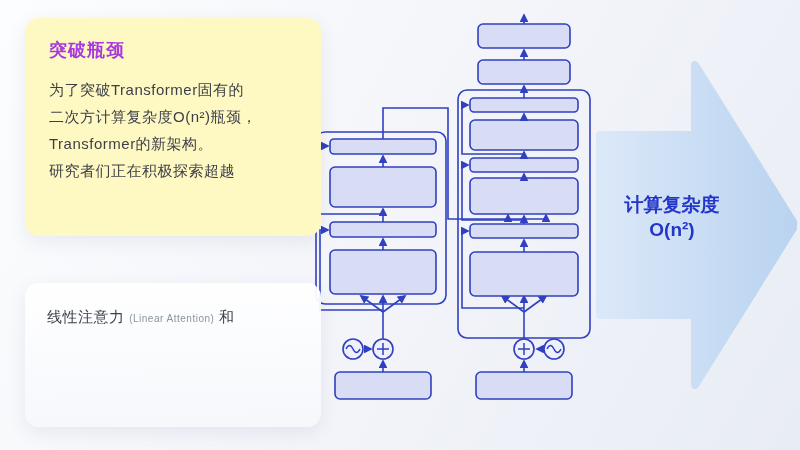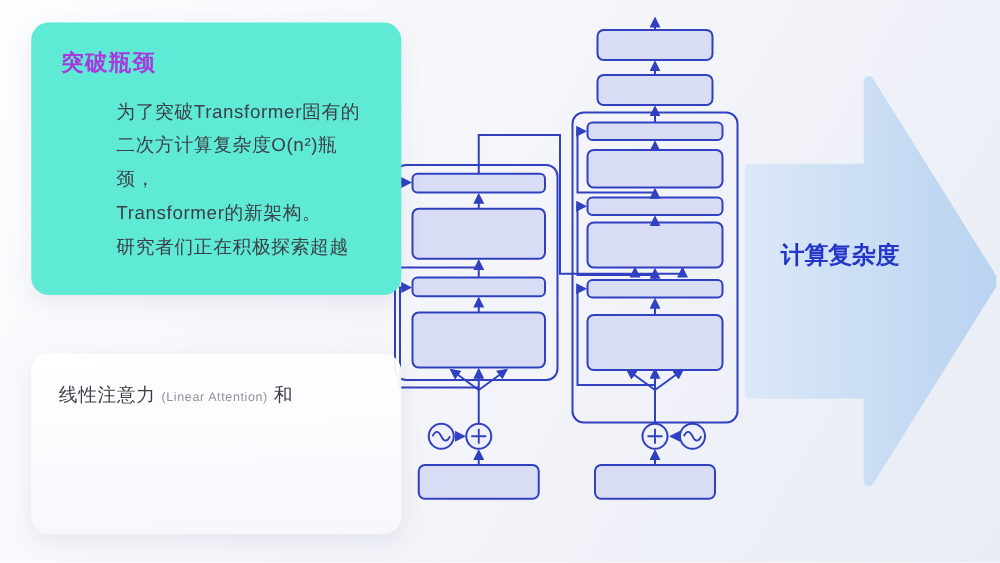--- a/index.html
+++ b/index.html
@@ -6,31 +6,31 @@
   body{
     width:800px;height:450px;overflow:hidden;
     font-family:"Liberation Sans", sans-serif;
     background:linear-gradient(120deg,#fcfdfe 0%,#f2f4f9 55%,#e8ecf4 100%);
     position:relative;
   }
   .canvas{position:absolute;inset:0;width:800px;height:450px;}
 
   
   .card{
-    position:absolute;background:#5eead4;border-radius:14px;
+    position:absolute;background:#fef9c3;border-radius:14px;
     box-shadow:0 6px 18px rgba(90,100,140,0.10);
   }
   .card.intro{left:25px;top:18px;width:296px;height:218px;padding:20px 24px;box-sizing:border-box;}
   .card.routes{left:25px;top:283px;width:296px;height:144px;padding:18px 22px;box-sizing:border-box;
     background:linear-gradient(180deg,rgba(255,255,255,0.95),rgba(246,248,252,0.9));}
   .card-title{
     font-size:18px;font-weight:bold;color:var(--title,#a838e0);
     letter-spacing:1px;margin-bottom:14px;
   }
-  .body-line{font-size:15px;color:var(--body-text,#3d3f48);line-height:27px;letter-spacing:0.5px;margin-left:44px;}
+  .body-line{font-size:15px;color:var(--body-text,#3d3f48);line-height:27px;letter-spacing:0.5px;}
   .routes-line{font-size:15px;color:var(--body-text,#3d3f48);line-height:31px;letter-spacing:0.5px;}
   .en{font-family:Liberation Sans, sans-serif;font-size:10px;color:var(--en-text,#8e929c);}
 
   
   .complexity{
     position:absolute;left:596px;top:192px;width:152px;text-align:center;
     color:var(--complexity-text,#2336c9);font-weight:bold;font-size:19px;line-height:25px;
   }
 
   
@@ -130,20 +130,21 @@
       <rect class="tbox" x="180" y="48" width="92" height="24" rx="5"></rect>
       <rect class="tbox" x="180" y="12" width="92" height="24" rx="5"></rect>
       <line class="aline" marker-end="url(#ah)" x1="226" y1="86" x2="226" y2="74"></line>
       <line class="aline" marker-end="url(#ah)" x1="226" y1="48" x2="226" y2="38"></line>
       <line class="aline" marker-end="url(#ah)" x1="226" y1="12" x2="226" y2="3"></line>
     </g>
   </svg>
 
   <div class="complexity">
     <div>计算复杂度</div>
+    <div>O(n²)</div>
   </div>
 
   <div class="card intro">
     <div class="card-title">突破瓶颈</div>
     <div class="body-line">为了突破Transformer固有的</div>
     <div class="body-line">二次方计算复杂度O(n²)瓶颈，</div>
     <div class="body-line">Transformer的新架构。</div>
     <div class="body-line">研究者们正在积极探索超越</div>
   </div>
 

